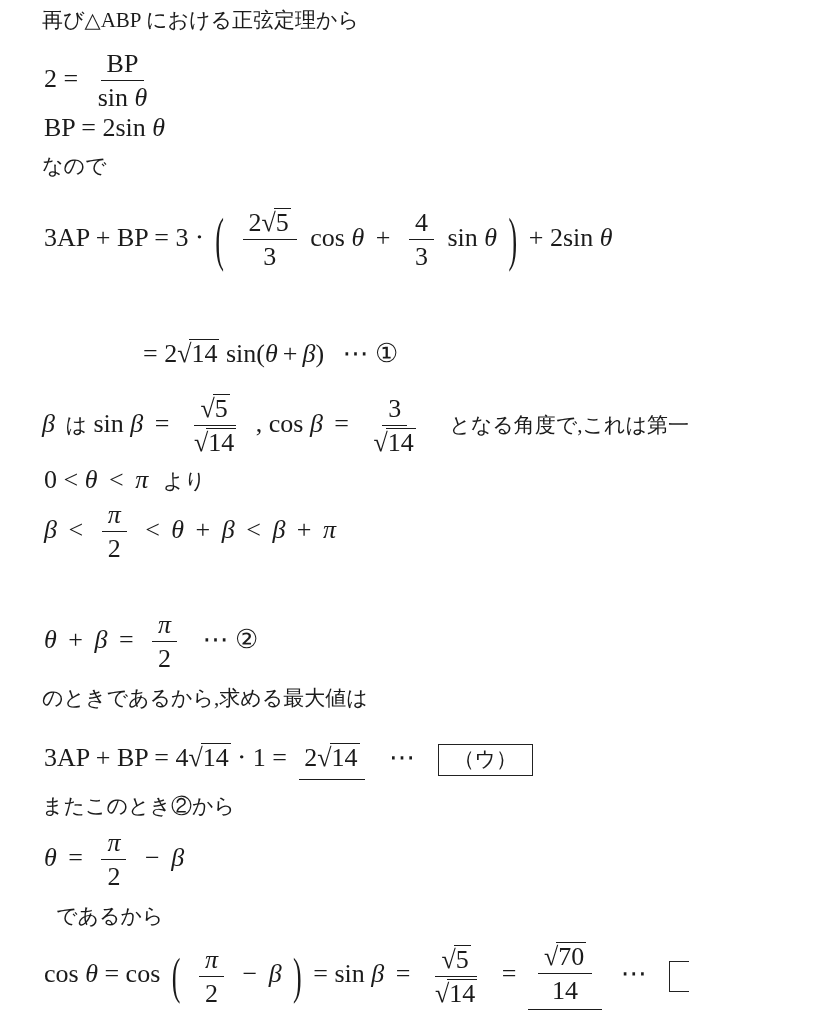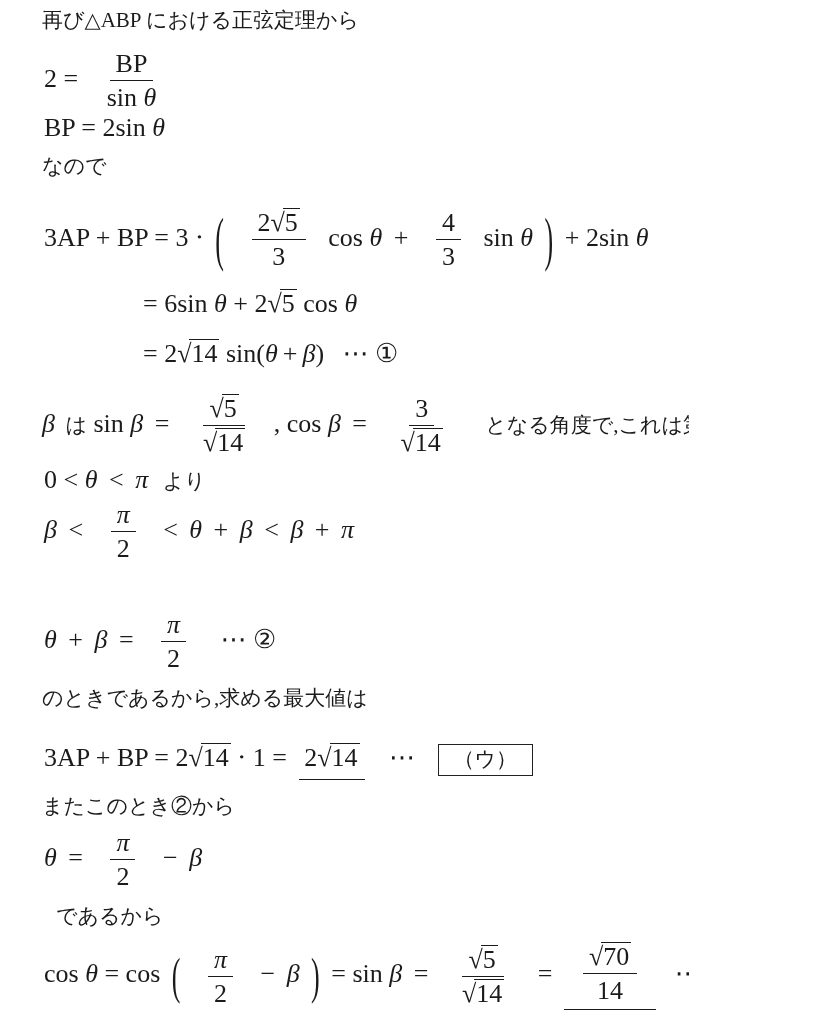--- a/index.html
+++ b/index.html
@@ -7,33 +7,33 @@
     position:relative;width:689px;height:1024px;background:#ffffff;
     color:#1b1b1b;font-family:"Liberation Serif","DejaVu Serif",serif;
     overflow:hidden;
   }
   .ln{position:absolute;white-space:nowrap;font-size:26px;line-height:1.2;}
   .jpline{font-size:21px;}
   .jtail{font-size:21px;margin-left:14px;}
   .v{font-style:italic;}
   .op{margin:0 5px;}
   .fr{display:inline-flex;flex-direction:column;align-items:center;
-      vertical-align:middle;margin:0 16px;line-height:1.12;text-align:center;}
+      vertical-align:middle;margin:0 7px;line-height:1.12;text-align:center;}
   .fr .nu{border-bottom:1.7px solid #1b1b1b;padding:0 6px 2px;}
   .fr .de{padding:2px 6px 0;}
   .rt{letter-spacing:-1px;}
   .ov{display:inline-block;border-top:1.7px solid #1b1b1b;line-height:1.08;
       padding:0 2px;margin-left:-1px;}
   .bp{display:inline-block;transform:scaleY(2.3);vertical-align:middle;margin:0 5px;}
   .bp2{display:inline-block;transform:scaleY(1.95);vertical-align:middle;margin:0 5px;}
   .ua{display:inline-block;border-bottom:1.7px solid #1b1b1b;
       padding:0 5px 6px;margin:16px 6px;}
   .uf{display:inline-block;border-bottom:1.7px solid #1b1b1b;
       padding:0 4px 4px;vertical-align:middle;}
-  .uf .fr{margin:0 15px;}
+  .uf .fr{margin:0 6px;}
   .ab{display:inline-block;border:1.6px solid #222222;padding:2px 15px;
       margin-left:16px;font-size:21px;vertical-align:middle;}
   .dots{margin-left:12px;}
 </style>
 </head>
 <body>
 
 <div id="page">
 
   <div class="ln jpline" style="left:42px;top:8px">再び△ABP における正弦定理から</div>
@@ -71,27 +71,20 @@
       <span class="nu">4</span>
       <span class="de">3</span>
     </span>
     <span>sin</span>
     <span class="v">θ</span>
     <span class="bp">)</span>
     <span>+ 2sin</span>
     <span class="v">θ</span>
   </div>
 
-  <div class="ln" style="left:143px;top:288px">
-    <span>= 6sin</span>
-    <span class="v">θ</span>
-    <span>+ 2</span><span class="rt">√</span><span class="ov">5</span>
-    <span>cos</span>
-    <span class="v">θ</span>
-  </div>
 
   <div class="ln" style="left:143px;top:338px">
     <span>= 2</span><span class="rt">√</span><span class="ov">14</span>
     <span>sin</span><span>(</span><span class="v">θ</span><span class="op">+</span><span class="v">β</span><span>)</span>
     <span class="dots">⋯ ①</span>
   </div>
 
   <div class="ln" style="left:42px;top:394px">
     <span class="v">β</span>
     <span class="jtail" style="margin-left:4px">は</span>
@@ -147,21 +140,21 @@
     <span class="fr">
       <span class="nu v">π</span>
       <span class="de">2</span>
     </span>
     <span class="dots">⋯ ②</span>
   </div>
 
   <div class="ln jpline" style="left:42px;top:686px">のときであるから,求める最大値は</div>
 
   <div class="ln" style="left:44px;top:726px">
-    <span>3AP + BP = 2</span><span class="rt">√</span><span class="ov">14</span>
+    <span>3AP + BP = 4</span><span class="rt">√</span><span class="ov">14</span>
     <span>⋅</span>
     <span>1 =</span>
     <span class="ua"><span>2</span><span class="rt">√</span><span class="ov">14</span></span>
     <span class="dots">⋯</span>
     <span class="ab">（ウ）</span>
   </div>
 
   <div class="ln jpline" style="left:42px;top:794px">またこのとき②から</div>
 
   <div class="ln" style="left:44px;top:828px">

